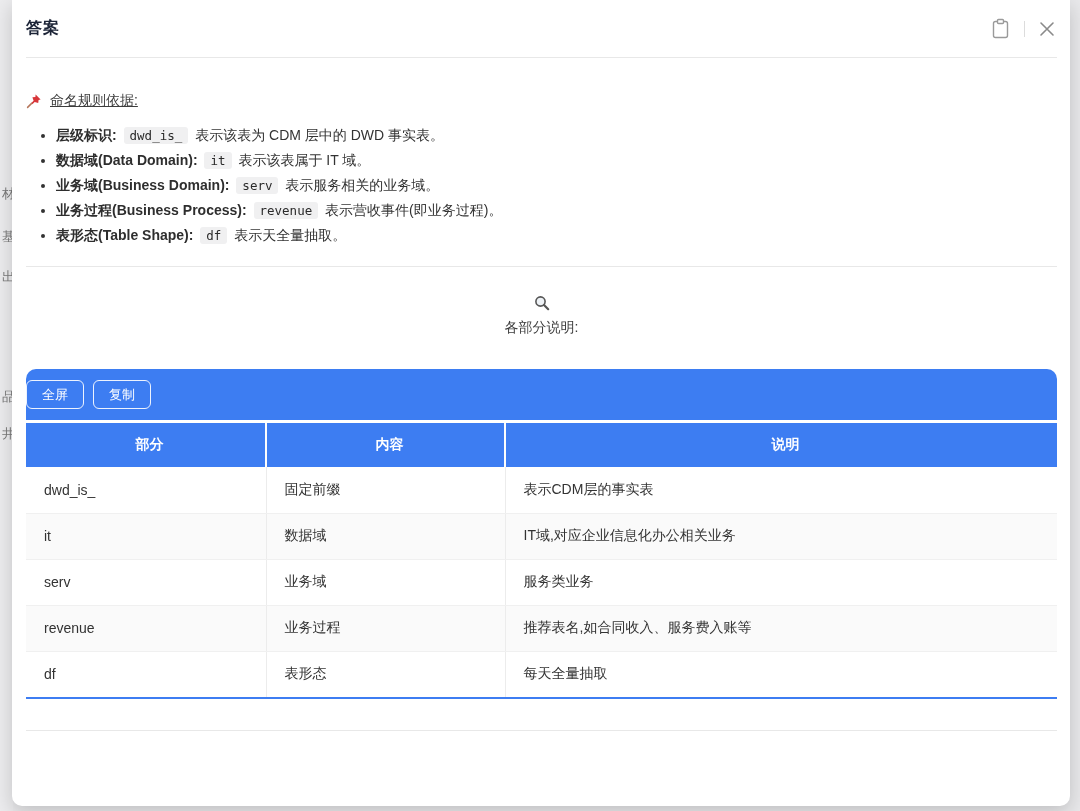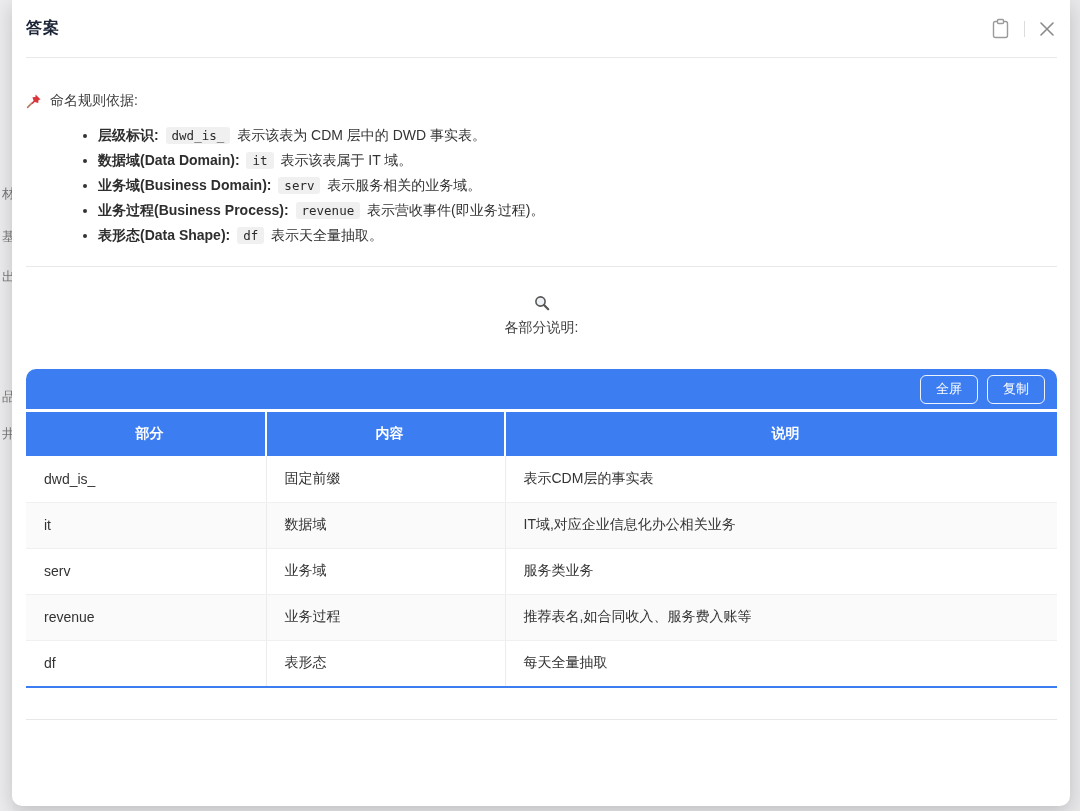--- a/index.html
+++ b/index.html
@@ -43,43 +43,43 @@
   .code-block { margin-top:16px; }
   .code-header {
     height:30px; background:#30353f; border-radius:8px 8px 0 0;
     display:flex; align-items:center; justify-content:flex-end; padding:0 12px;
   }
   .code-body {
     background:#f1f1f2; padding:6px 8px; border-radius:0 0 2px 2px;
     font-family:"DejaVu Sans Mono", monospace; font-size:13px; color:#1f1f1f;
   }
 
-  #section-naming { margin-top:34px; }
+  #section-naming { margin-top:34px;text-decoration:underline; }
 
   ul.rules { margin:13px 0 0 0; padding:0 0 0 30px; font-size:14px; color:#333; }
-  ul.rules li { line-height:24px; list-style:disc;margin-left:42px; }
+  ul.rules li { line-height:24px; list-style:disc; }
   .rule-label { font-weight:bold; color:#2e2e2e; }
   .inline-code {
     font-family:"DejaVu Sans Mono", monospace; font-size:12.5px;
     background:#f0f0f1; border-radius:3px; padding:1px 6px; margin:0 3px; color:#2a2a2a;
   }
 
   hr.sep { border:none; border-top:1px solid #e8e8e8; margin:0; }
   #sep-2 { margin-top:18px; }
   #section-parts { margin-top:28px;flex-direction:column; }
   #sep-3 { margin-top:31px; }
 
   
   .table-card {
     margin-top:32px; border-radius:10px 10px 0 0; overflow:hidden;
     border-bottom:2px solid #3d7df2; background:#fff;
   }
   .table-toolbar {
-    height:40px; background:#3d7df2; margin-bottom:3px;
-    display:flex; align-items:center; justify-content:flex-end; gap:9px; padding-right:12px;
+    height:51px; background:#3d7df2; margin-bottom:3px;
+    display:flex; align-items:center; justify-content:flex-start; gap:9px; padding-right:12px;
   }
   .btn-ghost {
     height:29px; padding:0 15px; background:transparent; color:#fff;
     border:1px solid rgba(255,255,255,.9); border-radius:6px; font-size:13px;
     font-family:"Liberation Sans", sans-serif; cursor:pointer;
   }
   table.parts { width:100%; border-collapse:collapse; table-layout:fixed; }
   table.parts thead th {
     background:#3d7df2; color:#fff; font-size:14px; font-weight:bold;
     text-align:center; height:44px; padding:0 10px 0 18px;
@@ -155,21 +155,21 @@
       <span class="rule-label">业务域(Business Domain):</span>
       <span class="inline-code">serv</span>
       <span>表示服务相关的业务域。</span>
     </li>
     <li>
       <span class="rule-label">业务过程(Business Process):</span>
       <span class="inline-code">revenue</span>
       <span>表示营收事件(即业务过程)。</span>
     </li>
     <li>
-      <span class="rule-label">表形态(Data Shape):</span>
+      <span class="rule-label">表形态(Table Shape):</span>
       <span class="inline-code">df</span>
       <span>表示天全量抽取。</span>
     </li>
   </ul>
 
   <hr class="sep" id="sep-2">
 
   <div class="section-label" id="section-parts">
     <span class="emoji-icon">
       <svg width="16" height="16" viewBox="0 0 16 16" fill="none">

